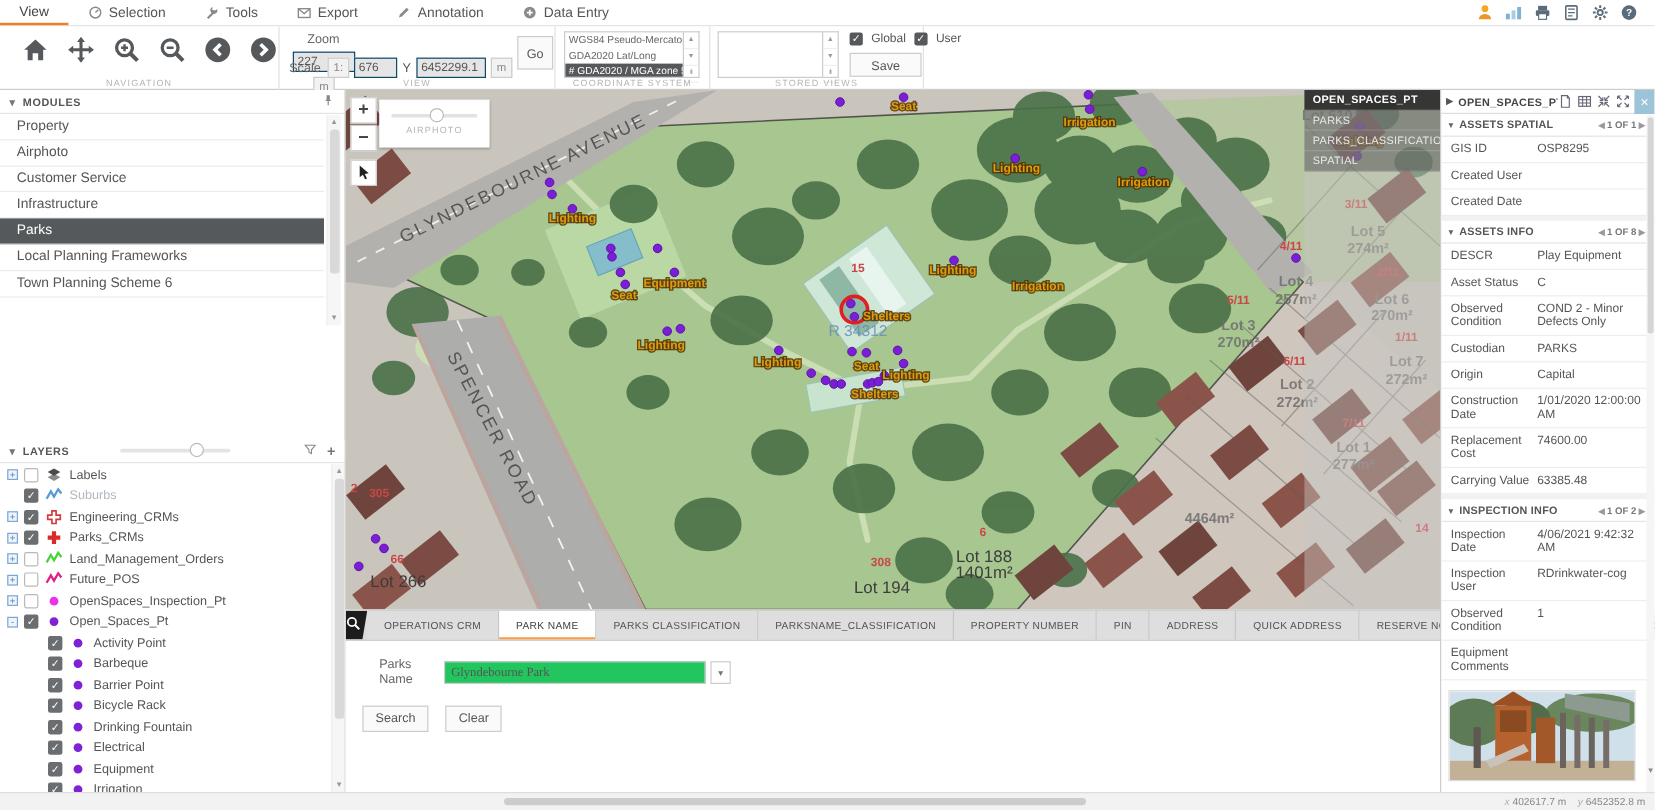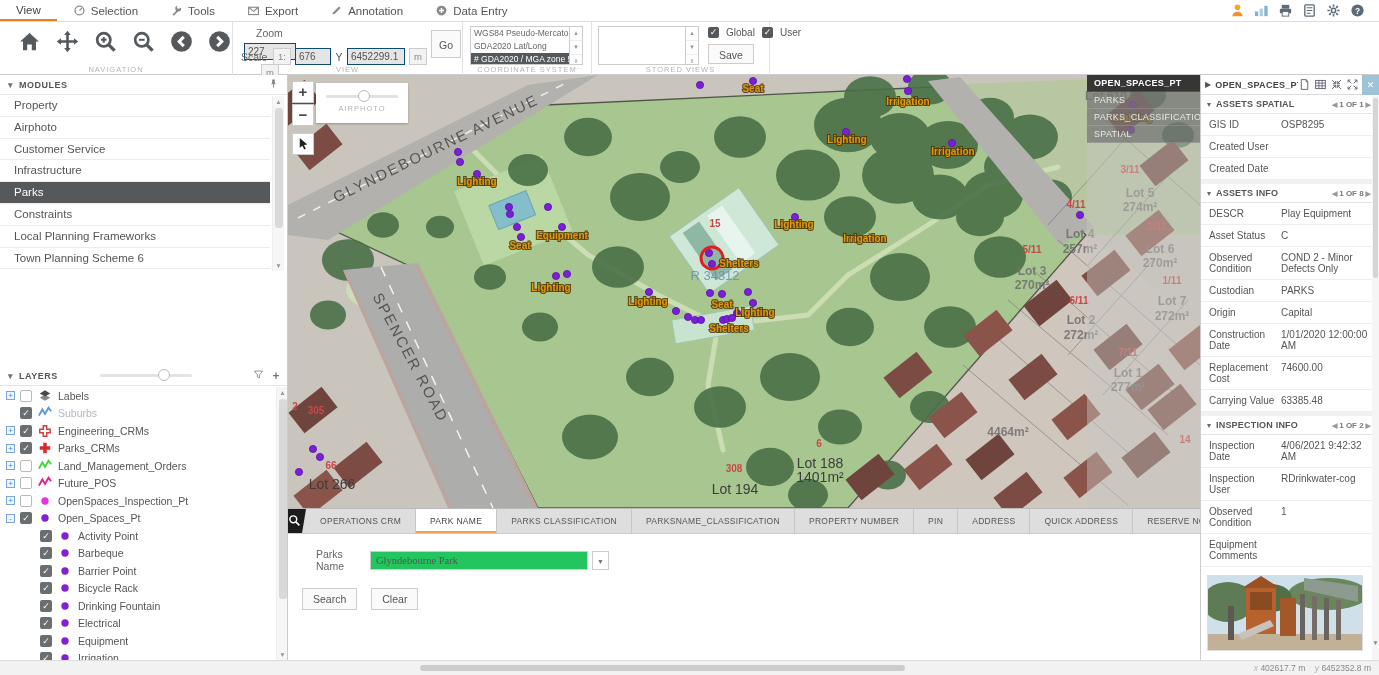--- a/index.html
+++ b/index.html
@@ -38,21 +38,21 @@
   .coord-opt { height:13px; line-height:13px; font-size:8.5px; color:#666; padding:0 3px; white-space:nowrap; }
   .coord-opt.sel { background:#55595c; color:#fff; }
   .spincol { position:absolute; top:4px; width:13px; height:39px; border:1px solid #ccc; border-left:none; display:flex; flex-direction:column; }
   .g-coord .spincol { left:107px; }
   .spincol span { flex:1; font-size:6px; color:#999; text-align:center; line-height:13px; border-bottom:1px solid #eee; }
   .g-stored { left:592px; width:178px; }
   #stored-list { position:absolute; left:6px; top:4px; width:88px; height:39px; border:1px solid #ccc; background:#fff; }
   .g-stored .spincol { left:94px; }
   .check-row { position:absolute; left:116px; top:5px; display:flex; gap:7px; align-items:center; font-size:10px; color:#555; }
   .cbx { width:11px; height:11px; background:#55595c; border-radius:2px; color:#fff; font-size:9px; line-height:11px; text-align:center; display:inline-block; }
-  .save-btn { position:absolute; left:116px; top:22px; width:46px; height:20px; border:1px solid #ccc; background:#fafafa; font-size:10.5px; color:#555; text-align:center; line-height:20px; }
+  .save-btn { position:absolute; left:116px; top:22px; width:60px; height:20px; border:1px solid #ccc; background:#fafafa; font-size:10.5px; color:#555; text-align:center; line-height:20px; }
 
   
   .sidebar { position:absolute; left:0; top:75px; width:288px; height:585px; background:#fff; border-right:1px solid #ccc; overflow:hidden; }
   .sec-h { height:20px; display:flex; align-items:center; padding:0 8px; font-size:9px; font-weight:bold; letter-spacing:.5px; color:#555; border-bottom:1px solid #e4e4e4; background:#fff; }
   .sec-h .caret { margin-right:6px; color:#777; font-size:9px; }
   .module-item { height:21.8px; line-height:21.8px; padding-left:14px; font-size:11.5px; color:#555; border-bottom:1px solid #ececec; width:270px; }
   .module-item.sel { background:#55595c; color:#fff; }
   .vscroll { position:absolute; width:12px; background:#f6f6f6; border-left:1px solid #eee; }
   .vscroll .arr { position:absolute; width:100%; text-align:center; font-size:6.5px; color:#999; }
   .vscroll .thumb { position:absolute; left:2px; width:8px; background:#d9d9d9; border-radius:3px; }
@@ -324,21 +324,20 @@
               <path d="M8 9 V14" stroke="currentColor" stroke-width="1.4"></path>
             </svg></span>
         </span>
     </div>
     <div id="modules-list">
         <div class="module-item">Property</div>
         <div class="module-item">Airphoto</div>
         <div class="module-item">Customer Service</div>
         <div class="module-item">Infrastructure</div>
         <div class="module-item sel">Parks</div>
-        <div class="module-item">Constraints</div>
         <div class="module-item">Local Planning Frameworks</div>
         <div class="module-item">Town Planning Scheme 6</div>
       </div>
     <div class="vscroll" style="left:272px;top:21px;height:175px">
       <span class="arr" style="top:2px">▲</span>
       <div class="thumb" style="top:12px;height:120px"></div>
       <span class="arr" style="bottom:2px">▼</span>
     </div>
     <div class="sec-h layers-h" style="position:absolute;top:291px;width:288px">
       <span class="caret">▾</span>

